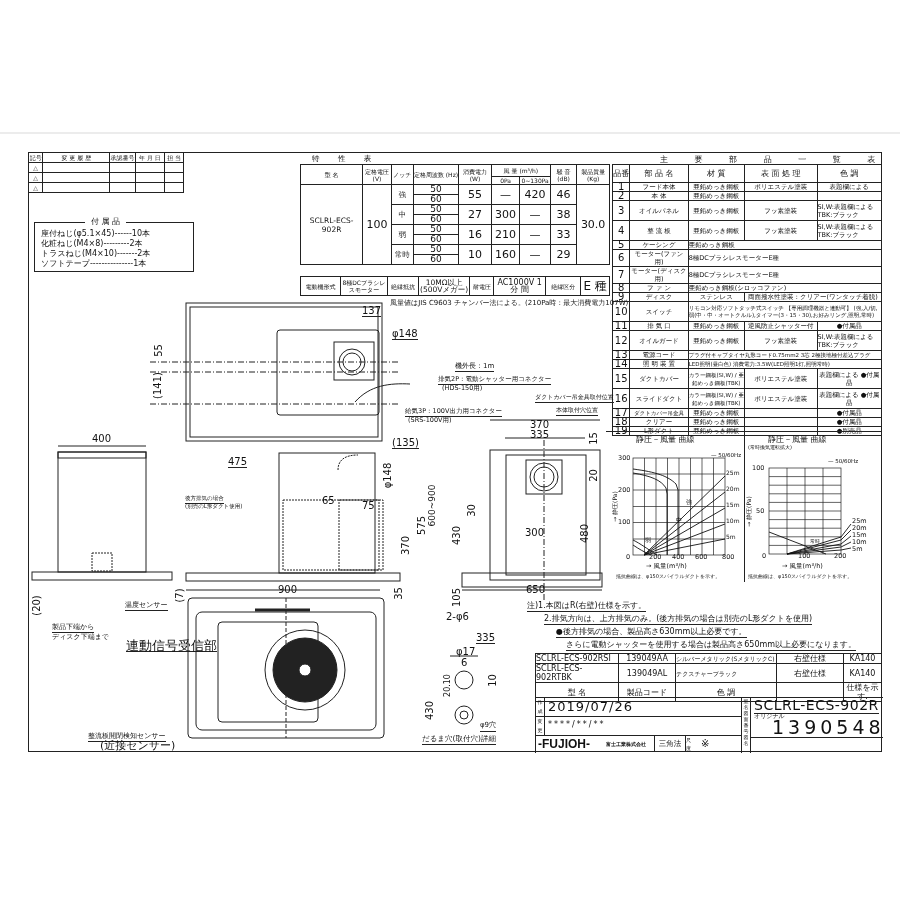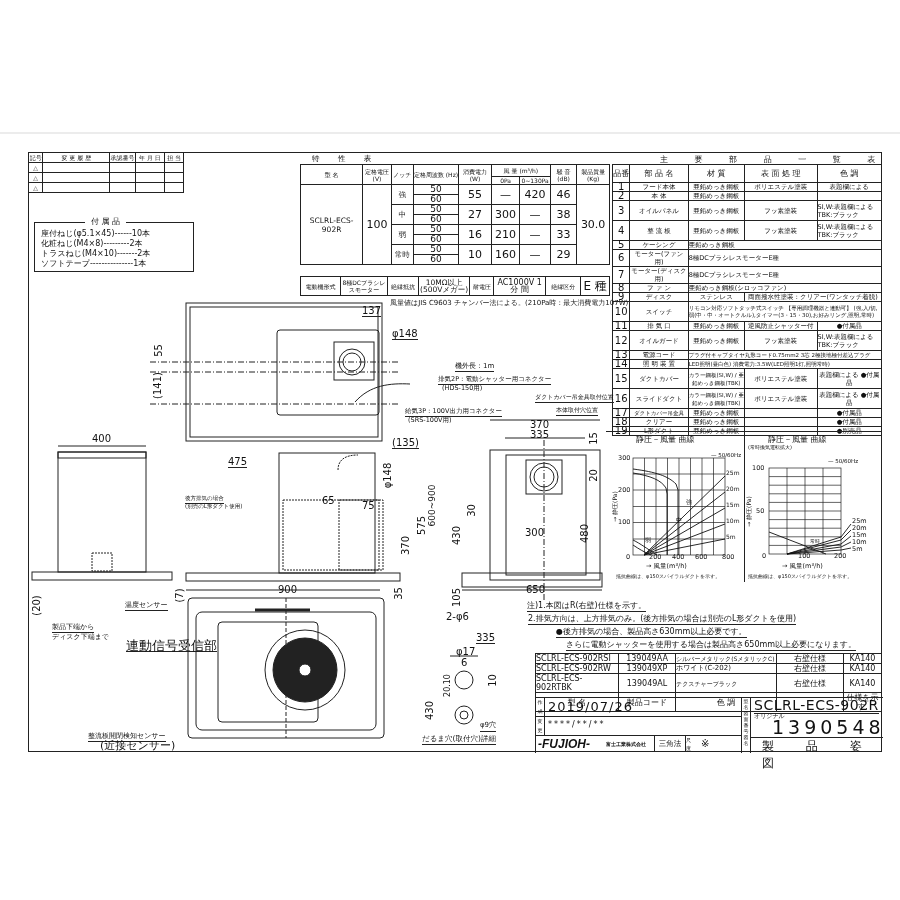--- a/index.html
+++ b/index.html
@@ -368,41 +368,34 @@
   <div class="abs" style="left:246px;top:92px;font-size:6.5px;">20m</div>
   <div class="abs" style="left:246px;top:99px;font-size:6.5px;">15m</div>
   <div class="abs" style="left:246px;top:106px;font-size:6.5px;">10m</div>
   <div class="abs" style="left:246px;top:113px;font-size:6.5px;">5m</div>
   <div class="abs" style="left:204px;top:106px;font-size:5px;">常時</div>
   <div class="abs" style="left:10px;top:141px;font-size:5px;white-space:nowrap;">抵抗曲線は、φ150スパイラルダクトを示す。</div>
   <div class="abs" style="left:142px;top:141px;font-size:5px;white-space:nowrap;">抵抗曲線は、φ150スパイラルダクトを示す。</div>
 </div>
 
 <div class="note ul" style="left:527px;top:601px;">注)1.本図はR(右壁)仕様を示す。</div>
-<div class="note ul" style="left:528px;top:614px;">2.排気方向は、上方排気のみ。(後方排気の場合は別売のL形ダクトを使用)</div>
+<div class="note ul" style="left:544px;top:614px;">2.排気方向は、上方排気のみ。(後方排気の場合は別売のL形ダクトを使用)</div>
 <div class="note ul" style="left:556px;top:627px;">●後方排気の場合、製品高さ630mm以上必要です。</div>
 <div class="note ul" style="left:566px;top:640px;">さらに電動シャッターを使用する場合は製品高さ650mm以上必要になります。</div>
 
 <table class="abs" style="left:535px;top:653px;width:347px;font-size:8px;line-height:9px;">
   <tbody>
       <tr style="height:10px;">
         <td style="width:82px;text-align:left;">SCLRL-ECS-902RSI</td>
         <td style="width:56px;">139049AA</td>
         <td style="width:100px;text-align:left;font-size:6px;">シルバーメタリック(SメタリックC)</td>
         <td style="width:66px;">右壁仕様</td>
         <td>KA140</td>
       </tr>
   <tr style="height:10px;">
-        <td style="text-align:left;">SCLRL-ECS-902RW</td>
-        <td>139049XP</td>
-        <td style="text-align:left;font-size:7px;">ホワイト(C-202)</td>
-        <td>右壁仕様</td>
-        <td>KA140</td>
-      </tr>
-  <tr style="height:10px;">
         <td style="text-align:left;">SCLRL-ECS-902RTBK</td>
         <td>139049AL</td>
         <td style="text-align:left;font-size:6px;">テクスチャーブラック</td>
         <td>右壁仕様</td>
         <td>KA140</td>
       </tr>
   <tr style="height:10px;">
         <td>型 名</td>
         <td>製品コード</td>
         <td>色 調</td>
@@ -412,36 +405,35 @@
 </tbody>
   </table>
 
 <div class="abs" style="left:535px;top:697px;width:347px;height:55px;border-top:1px solid #222;border-left:1px solid #222;">
   <div class="abs" style="left:0;top:0;width:8px;height:18px;border-right:1px solid #222;font-size:5px;line-height:9px;text-align:center;">作成</div>
   <div class="abs" style="left:12px;top:1px;font-size:13px;letter-spacing:1px;">2019/07/26</div>
   <div class="abs" style="left:0;top:18px;width:205px;height:1px;background:#222;"></div>
   <div class="abs" style="left:0;top:19px;width:8px;height:18px;border-right:1px solid #222;font-size:5px;line-height:9px;text-align:center;">変更</div>
   <div class="abs" style="left:12px;top:22px;font-size:8px;letter-spacing:2px;">****/**/**</div>
   <div class="abs" style="left:0;top:37px;width:205px;height:1px;background:#222;"></div>
-  <div class="abs" style="left:2px;top:39px;font-size:12px;font-weight:bold;font-family:'Liberation Sans',sans-serif;font-style:italic;">-FUJIOH-</div>
+  <div class="abs" style="left:2px;top:39px;font-size:12px;font-weight:bold;font-family:'Liberation Sans',sans-serif;">-FUJIOH-</div>
   <div class="abs" style="left:70px;top:43px;font-size:5px;font-weight:bold;">富士工業株式会社</div>
   <div class="abs" style="left:118px;top:38px;width:30px;height:16px;border-left:1px solid #222;border-right:1px solid #222;font-size:7.5px;line-height:16px;text-align:center;">三角法</div>
   <div class="abs" style="left:150px;top:38px;width:8px;font-size:5px;line-height:8px;">尺度</div>
   <div class="abs" style="left:165px;top:40px;font-size:10px;">※</div>
   <div class="abs" style="left:205px;top:0;width:1px;height:55px;background:#222;"></div>
   <div class="abs" style="left:206px;top:0;width:8px;height:55px;border-right:1px solid #222;font-size:5px;line-height:6px;text-align:center;">
     <div>型名</div>
     <div>図面番号</div>
     <div>図名</div>
   </div>
   <div class="abs" style="left:218px;top:-1px;font-size:14px;letter-spacing:0.5px;border-bottom:1px solid #222;">SCLRL-ECS-902R</div>
   <div class="abs" style="left:218px;top:14px;font-size:6px;">オリジナル</div>
   <div class="abs" style="left:236px;top:18px;font-size:19px;letter-spacing:4px;">1390548</div>
   <div class="abs" style="left:214px;top:39px;width:133px;height:1px;background:#222;"></div>
-  <div class="abs" style="left:226px;top:40px;font-size:12px;letter-spacing:14px;">製 品 姿 図</div>
 </div>
 
 <svg width="900" height="900" style="left:0;top:0;pointer-events:none;">
   <g stroke="#222" stroke-width="1" fill="none">
 
     <rect x="186" y="303" width="196" height="138"></rect>
     <rect x="190" y="307" width="188" height="130"></rect>
     <rect x="277" y="330" width="102" height="85" rx="3"></rect>
     <rect x="334" y="342" width="40" height="38"></rect>
     <circle cx="352" cy="362" r="13"></circle>

